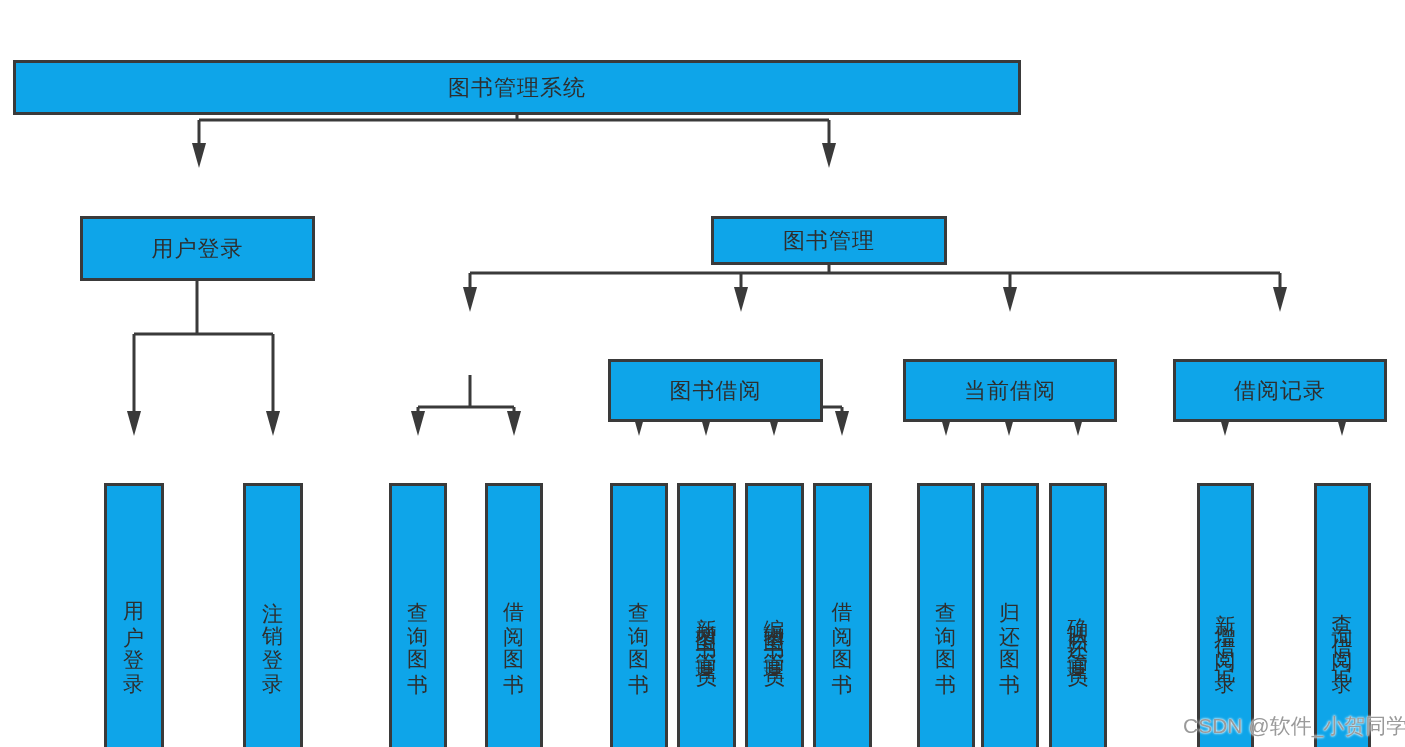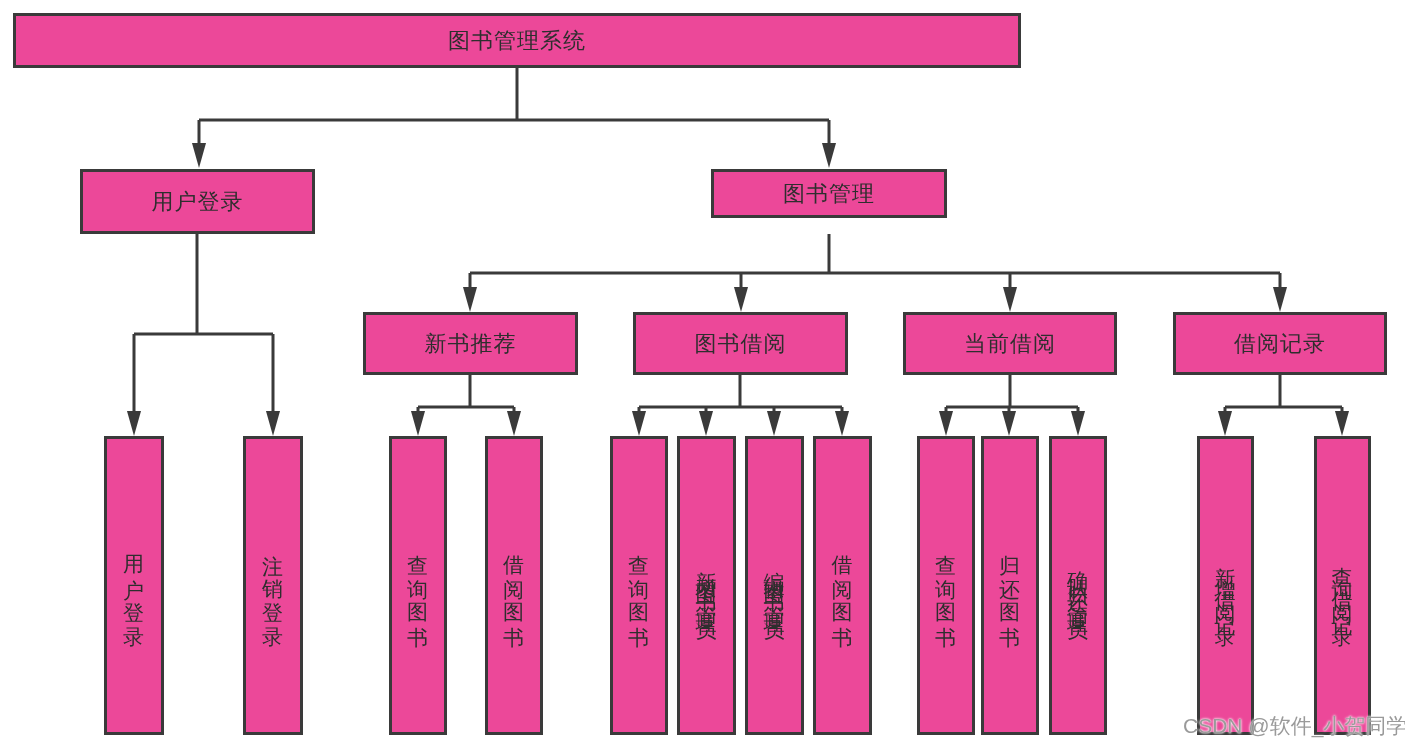--- a/index.html
+++ b/index.html
@@ -10,24 +10,25 @@
     font-family:"Liberation Sans","DejaVu Sans",sans-serif;
     overflow:hidden;
   }
   .wires{position:absolute;left:0;top:0;z-index:1;}
   .wires path{stroke:#3a3a3a;stroke-width:3;fill:none;}
   .wires polygon{fill:#3a3a3a;stroke:none;}
   .box{
     position:absolute;
     box-sizing:border-box;
     border:3px solid #3a3a3a;
-    background:#ec4899;
+    background:#0ea5e9;
     display:flex;align-items:center;justify-content:center;
     color:#2e2e2e;
     z-index:2;
+    margin-top:47px;
   }
   .hlabel{font-size:22px;letter-spacing:1px;white-space:nowrap;}
   .leaf span{
     writing-mode:vertical-rl;
     text-orientation:mixed;
     font-size:21px;
     line-height:1;
     white-space:nowrap;
   }
   .v4 span{letter-spacing:24px;}
@@ -82,24 +83,21 @@
     <span class="hlabel">图书管理系统</span>
   </div>
 
   <div class="box" style="left:80px;top:169px;width:235px;height:65px">
     <span class="hlabel">用户登录</span>
   </div>
   <div class="box" style="left:711px;top:169px;width:236px;height:49px">
     <span class="hlabel">图书管理</span>
   </div>
 
-  <div class="box" style="left:363px;top:312px;width:215px;height:63px">
-    <span class="hlabel">新书推荐</span>
-  </div>
-  <div class="box" style="left:633px;top:312px;width:215px;height:63px">
+  <div class="box" style="left:608px;top:312px;width:215px;height:63px">
     <span class="hlabel">图书借阅</span>
   </div>
   <div class="box" style="left:1173px;top:312px;width:214px;height:63px">
     <span class="hlabel">借阅记录</span>
   </div>
   <div class="box" style="left:903px;top:312px;width:214px;height:63px">
     <span class="hlabel">当前借阅</span>
   </div>
 
   <div class="box leaf v4" style="left:104px;top:436px;width:60px;height:299px">

